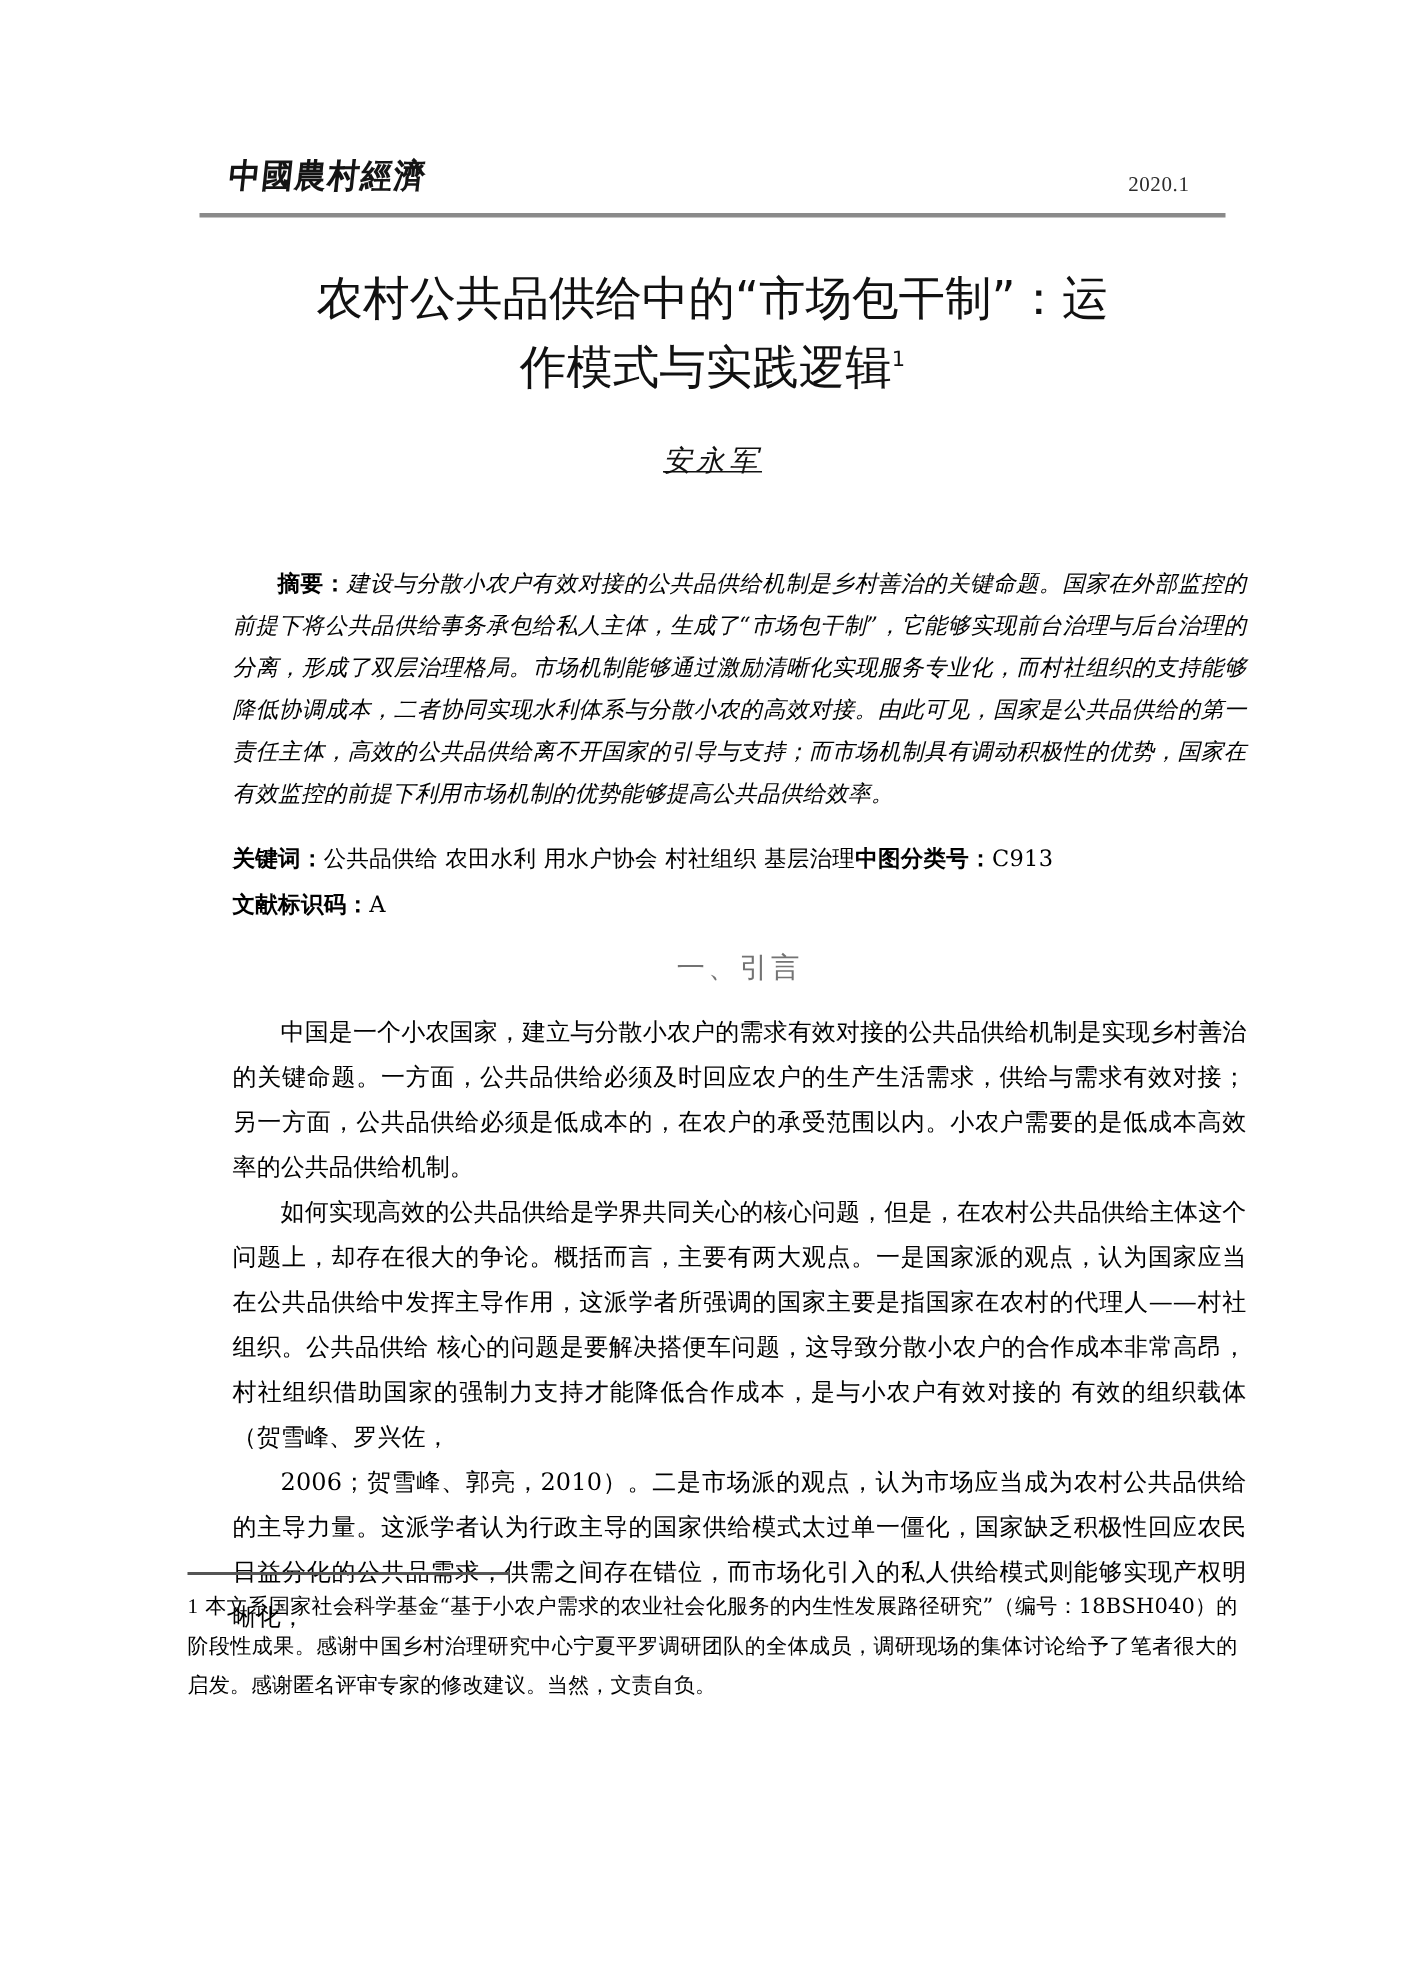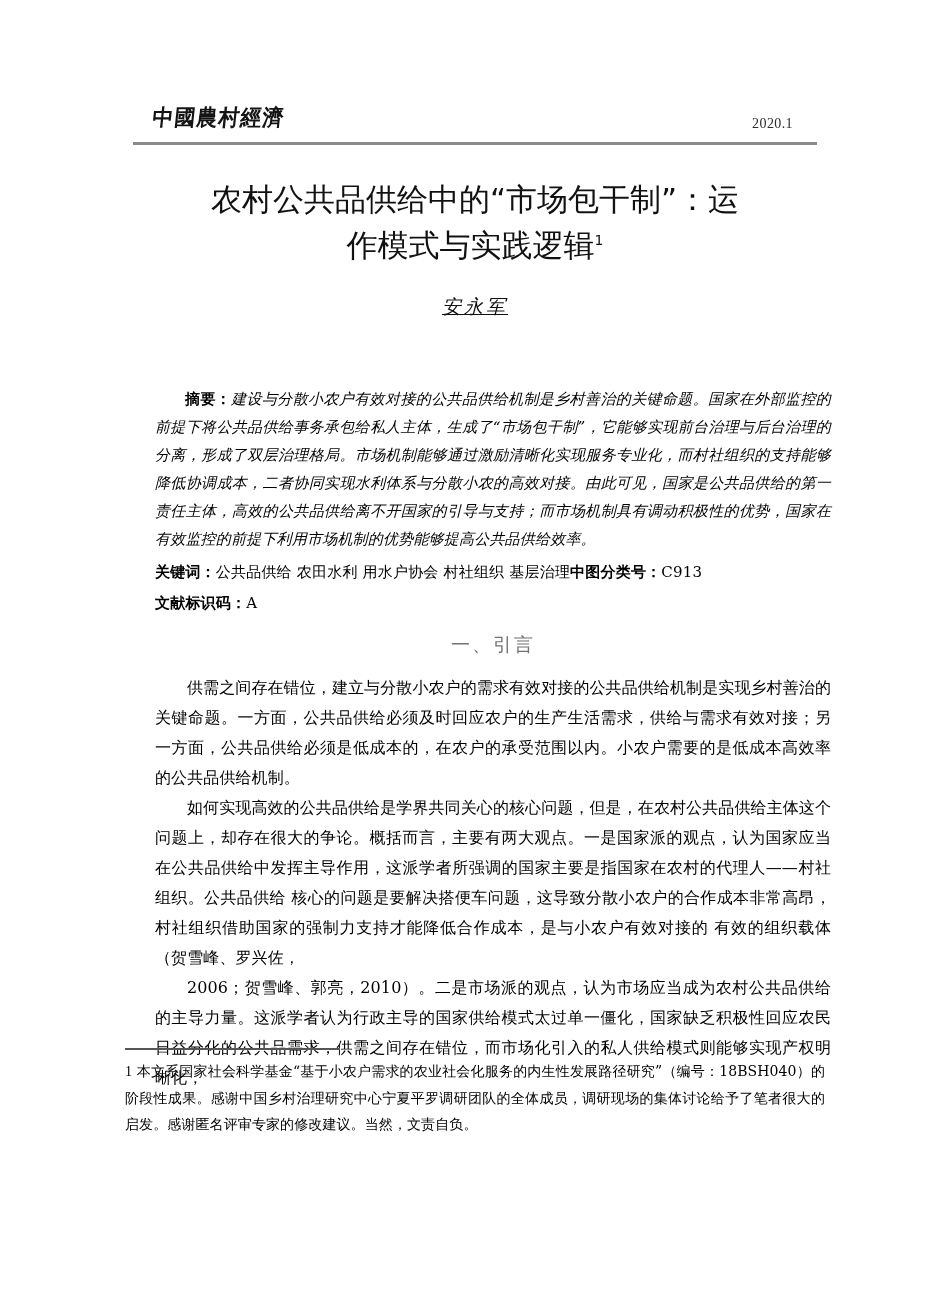--- a/index.html
+++ b/index.html
@@ -92,21 +92,21 @@
     letter-spacing: 3px;
     color: #111;
     font-style: italic;
     text-decoration: underline;
   }
 
   
   .abstract {
     position: absolute;
     left: 155px;
-    top: 385px;
+    top: 375px;
     width: 676px;
   }
   .abstract p {
     margin: 0;
     font-family: "DejaVu Serif", "Liberation Serif", serif;
     font-style: italic;
     font-size: 15px;
     line-height: 28px;
     text-align: justify;
     text-justify: inter-ideograph;
@@ -217,21 +217,21 @@
   </div>
 
   <div class="keyline">
     <div class="kw-row"><span class="lead">关键词：</span><span>公共品供给  农田水利  用水户协会  村社组织  基层治理</span><span class="lead">中图分类号：</span><span>C913</span></div>
     <div class="kw-row"><span class="lead">文献标识码：</span><span>A</span></div>
   </div>
 
   <div class="section-heading">一、引言</div>
 
   <div class="body-text">
-    <p>供需之间存在错位，建立与分散小农户的需求有效对接的公共品供给机制是实现乡村善治的关键命题。一方面，公共品供给必须及时回应农户的生产生活需求，供给与需求有效对接；另一方面，公共品供给必须是低成本的，在农户的承受范围以内。小农户需要的是低成本高效率的公共品供给机制。</p>
+    <p>中国是一个小农国家，建立与分散小农户的需求有效对接的公共品供给机制是实现乡村善治的关键命题。一方面，公共品供给必须及时回应农户的生产生活需求，供给与需求有效对接；另一方面，公共品供给必须是低成本的，在农户的承受范围以内。小农户需要的是低成本高效率的公共品供给机制。</p>
     <p>如何实现高效的公共品供给是学界共同关心的核心问题，但是，在农村公共品供给主体这个问题上，却存在很大的争论。概括而言，主要有两大观点。一是国家派的观点，认为国家应当在公共品供给中发挥主导作用，这派学者所强调的国家主要是指国家在农村的代理人——村社组织。公共品供给 核心的问题是要解决搭便车问题，这导致分散小农户的合作成本非常高昂，村社组织借助国家的强制力支持才能降低合作成本，是与小农户有效对接的 有效的组织载体（贺雪峰、罗兴佐，</p>
     <p>2006；贺雪峰、郭亮，2010）。二是市场派的观点，认为市场应当成为农村公共品供给的主导力量。这派学者认为行政主导的国家供给模式太过单一僵化，国家缺乏积极性回应农民日益分化的公共品需求，供需之间存在错位，而市场化引入的私人供给模式则能够实现产权明晰化，</p>
   </div>
 
   <div class="footnote">
     <div class="footnote-rule"></div>
     <p><span class="fn-num">1</span>&nbsp;<span>本文系国家社会科学基金“基于小农户需求的农业社会化服务的内生性发展路径研究”（编号：18BSH040）的阶段性成果。感谢中国乡村治理研究中心宁夏平罗调研团队的全体成员，调研现场的集体讨论给予了笔者很大的启发。感谢匿名评审专家的修改建议。当然，文责自负。</span></p>
   </div>
 
 </div>

